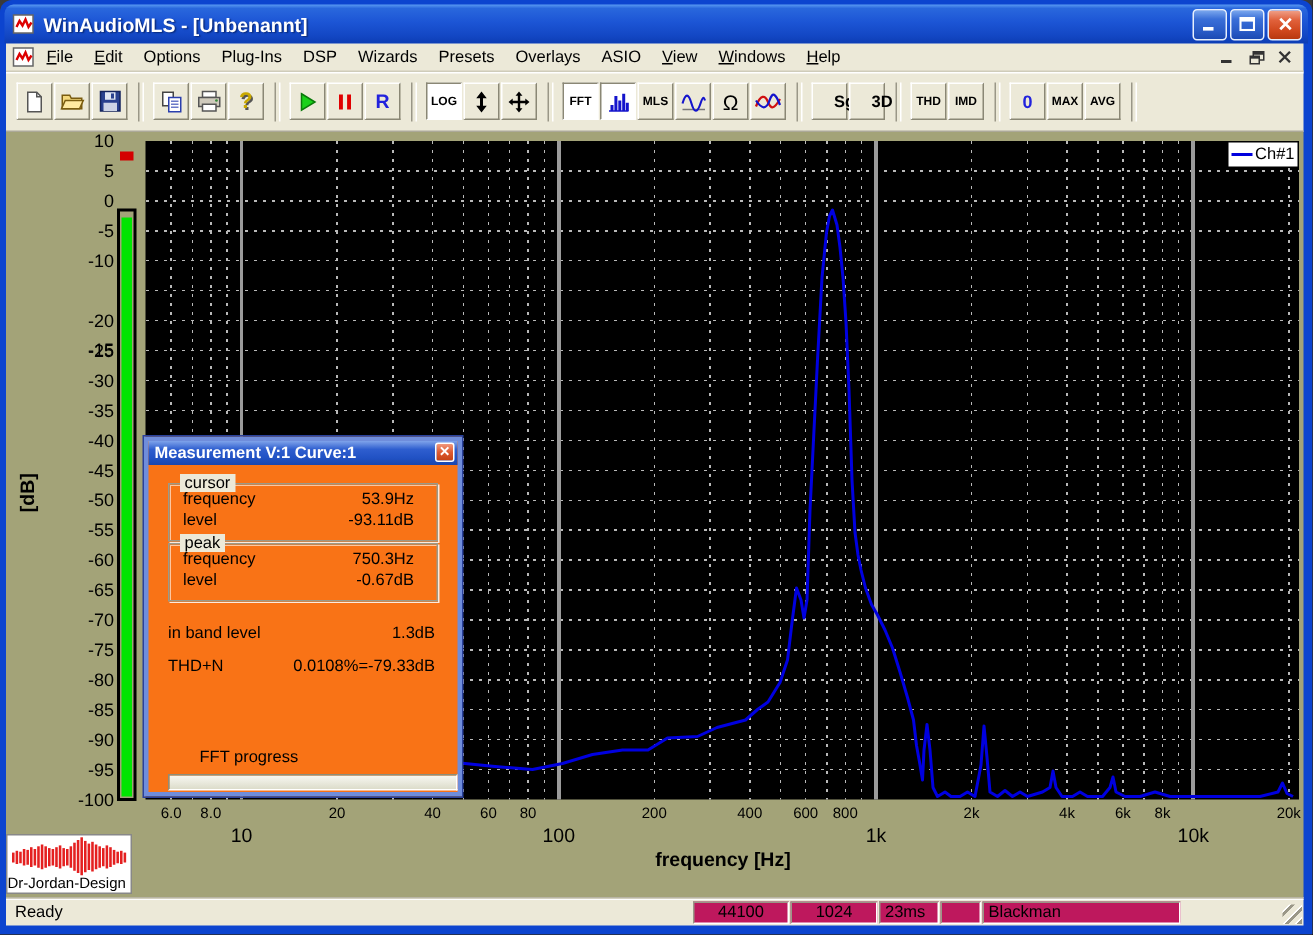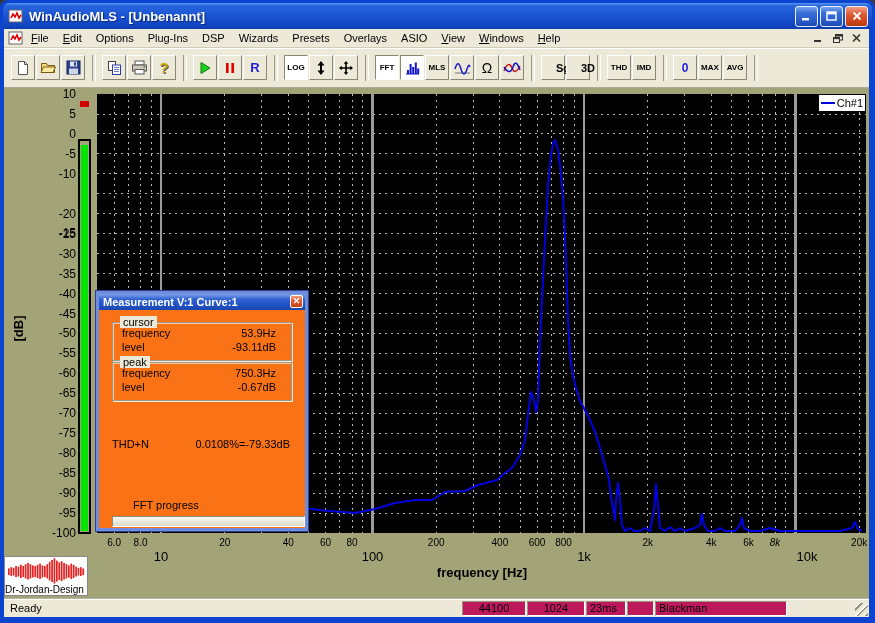--- a/index.html
+++ b/index.html
@@ -410,22 +410,22 @@
         <div class="xlab minor" style="left: 328.034px;">80</div>
         <div class="xlab major" style="left: 346.53px;">100</div>
         <div class="xlab minor" style="left: 412.196px;">200</div>
         <div class="xlab minor" style="left: 475.863px;">400</div>
         <div class="xlab minor" style="left: 513.105px;">600</div>
         <div class="xlab minor" style="left: 539.529px;">800</div>
         <div class="xlab major" style="left: 558.025px;">1k</div>
         <div class="xlab minor" style="left: 623.691px;">2k</div>
         <div class="xlab minor" style="left: 687.358px;">4k</div>
         <div class="xlab minor" style="left: 724.6px;">6k</div>
-        <div class="xlab minor" style="left: 751.024px; font-style: italic;">8k</div>
-        <div class="xlab major" style="left: 769.52px; text-align: right;">10k</div>
+        <div class="xlab minor" style="left: 751.024px;">8k</div>
+        <div class="xlab major" style="left: 769.52px;">10k</div>
         <div class="xlab minor" style="left: 835.187px;">20k</div>
       </div>
     <div class="freq-label">frequency [Hz]</div>
 
     <div class="legend">
       <span class="line"></span>
       <span class="txt">Ch#1</span>
     </div>
 
     <div class="logo">
@@ -489,20 +489,24 @@
         <div class="gb-row" style="top:4px;">
           <span>frequency</span>
           <span>750.3Hz</span>
         </div>
         <div class="gb-row" style="top:18px;">
           <span>level</span>
           <span>-0.67dB</span>
         </div>
       </div>
 
+      <div class="free-row" style="top:122px;">
+        <span>in band level</span>
+        <span>1.3dB</span>
+      </div>
       <div class="free-row" style="top:144px;">
         <span>THD+N</span>
         <span>0.0108%=-79.33dB</span>
       </div>
 
       <div class="fftp-label" style="top:205px;">FFT progress</div>
       <div class="progress" style="top:222px;"></div>
     </div>
   </div>
 

